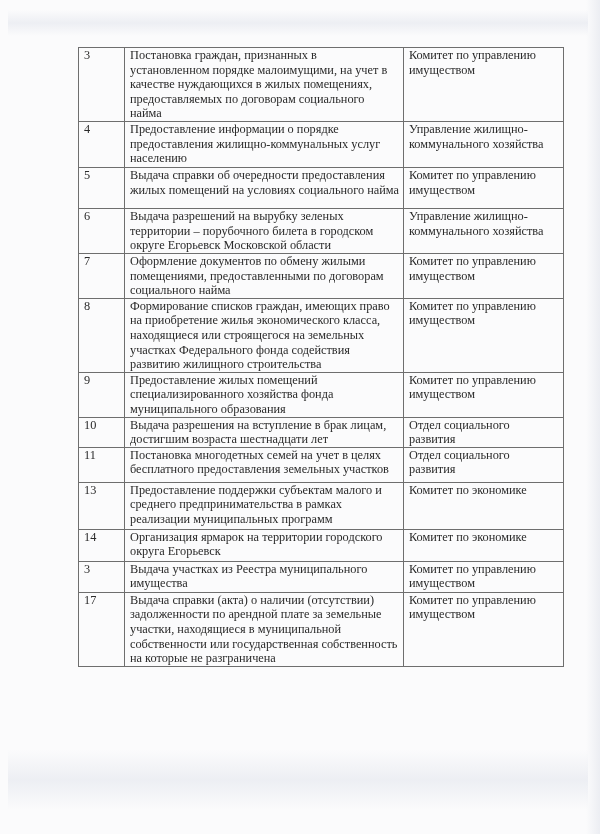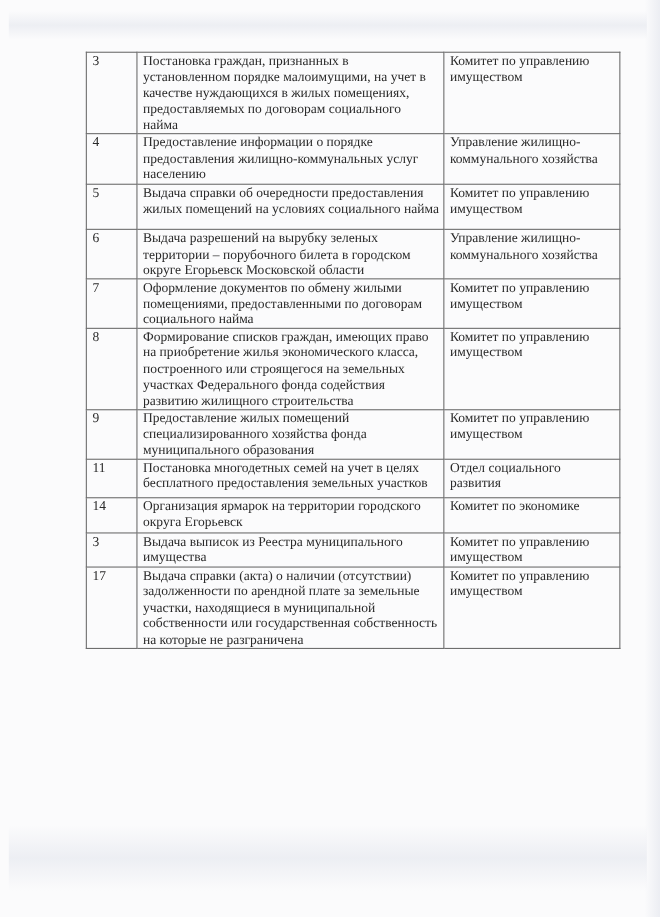--- a/index.html
+++ b/index.html
@@ -58,41 +58,51 @@
       <td>Выдача разрешений на вырубку зеленых территории – порубочного билета в городском округе Егорьевск Московской области</td>
       <td>Управление жилищно-коммунального хозяйства</td>
     </tr>
     <tr style="height:44px">
       <td class="num">7</td>
       <td>Оформление документов по обмену жилыми помещениями, предоставленными по договорам социального найма</td>
       <td>Комитет по управлению имуществом</td>
     </tr>
     <tr style="height:74px">
       <td class="num">8</td>
-      <td>Формирование списков граждан, имеющих право на приобретение жилья экономического класса, построенного или строящегося на земельных участках Федерального фонда содействия развитию жилищного строительства</td>
+      <td>Формирование списков граждан, имеющих право на приобретение жилья экономического класса, находящиеся или строящегося на земельных участках Федерального фонда содействия развитию жилищного строительства</td>
       <td>Комитет по управлению имуществом</td>
     </tr>
     <tr style="height:42px">
       <td class="num">9</td>
       <td>Предоставление жилых помещений специализированного хозяйства фонда муниципального образования</td>
       <td>Комитет по управлению имуществом</td>
     </tr>
+    <tr style="height:30px">
+      <td class="num">10</td>
+      <td>Выдача разрешения на вступление в брак лицам, достигшим возраста шестнадцати лет</td>
+      <td>Отдел социального развития</td>
+    </tr>
     <tr style="height:35px">
       <td class="num">11</td>
       <td>Постановка многодетных семей на учет в целях бесплатного предоставления земельных участков</td>
       <td>Отдел социального развития</td>
+    </tr>
+    <tr style="height:47px">
+      <td class="num">13</td>
+      <td>Предоставление поддержки субъектам малого и среднего предпринимательства в рамках реализации муниципальных программ</td>
+      <td>Комитет по экономике</td>
     </tr>
     <tr style="height:32px">
       <td class="num">14</td>
       <td>Организация ярмарок на территории городского округа Егорьевск</td>
       <td>Комитет по экономике</td>
     </tr>
     <tr style="height:31px">
       <td class="num">3</td>
-      <td>Выдача выписок из Реестра муниципального имущества</td>
+      <td>Выдача участках из Реестра муниципального имущества</td>
       <td>Комитет по управлению имуществом</td>
     </tr>
     <tr style="height:74px">
       <td class="num">17</td>
       <td>Выдача справки (акта) о наличии (отсутствии) задолженности по арендной плате за земельные участки, находящиеся в муниципальной собственности или государственная собственность на которые не разграничена</td>
       <td>Комитет по управлению имуществом</td>
     </tr>
   </tbody>
 </table>
 

